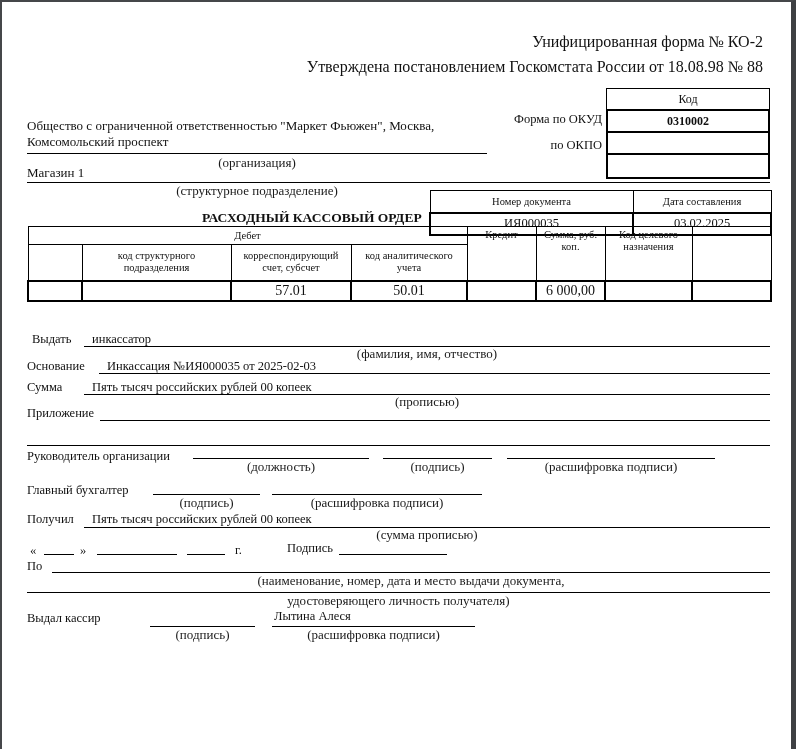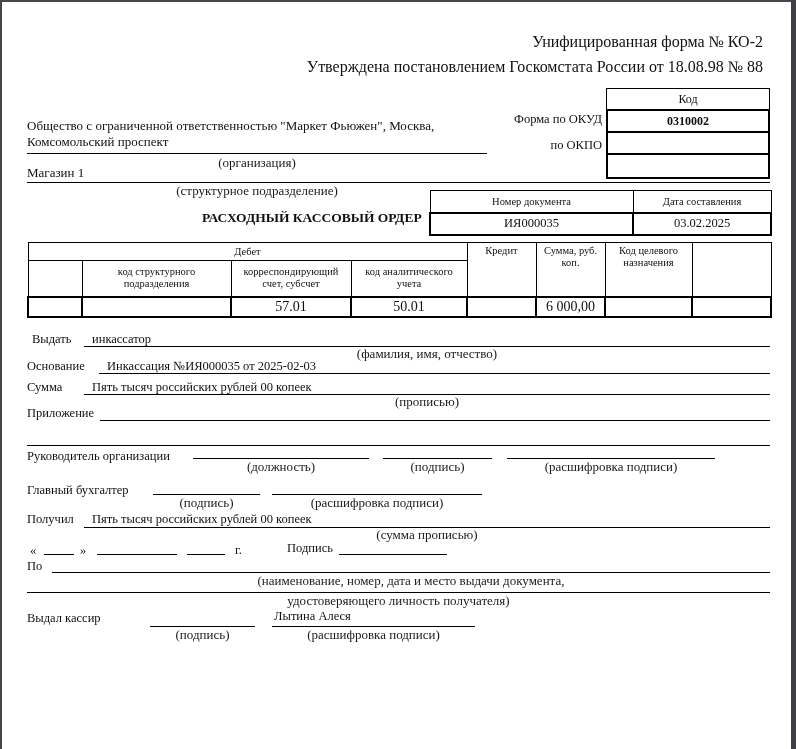--- a/index.html
+++ b/index.html
@@ -68,21 +68,21 @@
       <td>Номер документа</td>
       <td>Дата составления</td>
     </tr>
     <tr class="mv">
       <td>ИЯ000035</td>
       <td>03.02.2025</td>
     </tr>
   </tbody>
     </table>
 
-  <table class="acc-table abs" style="left:25px; top:240px;">
+  <table class="acc-table abs" style="left:25px; top:224px;">
     <colgroup>
       <col style="width:54px">
         <col style="width:149px">
         <col style="width:120px">
         <col style="width:116px">
       <col style="width:69px">
         <col style="width:69px">
         <col style="width:87px">
         <col style="width:79px">
     </colgroup>

